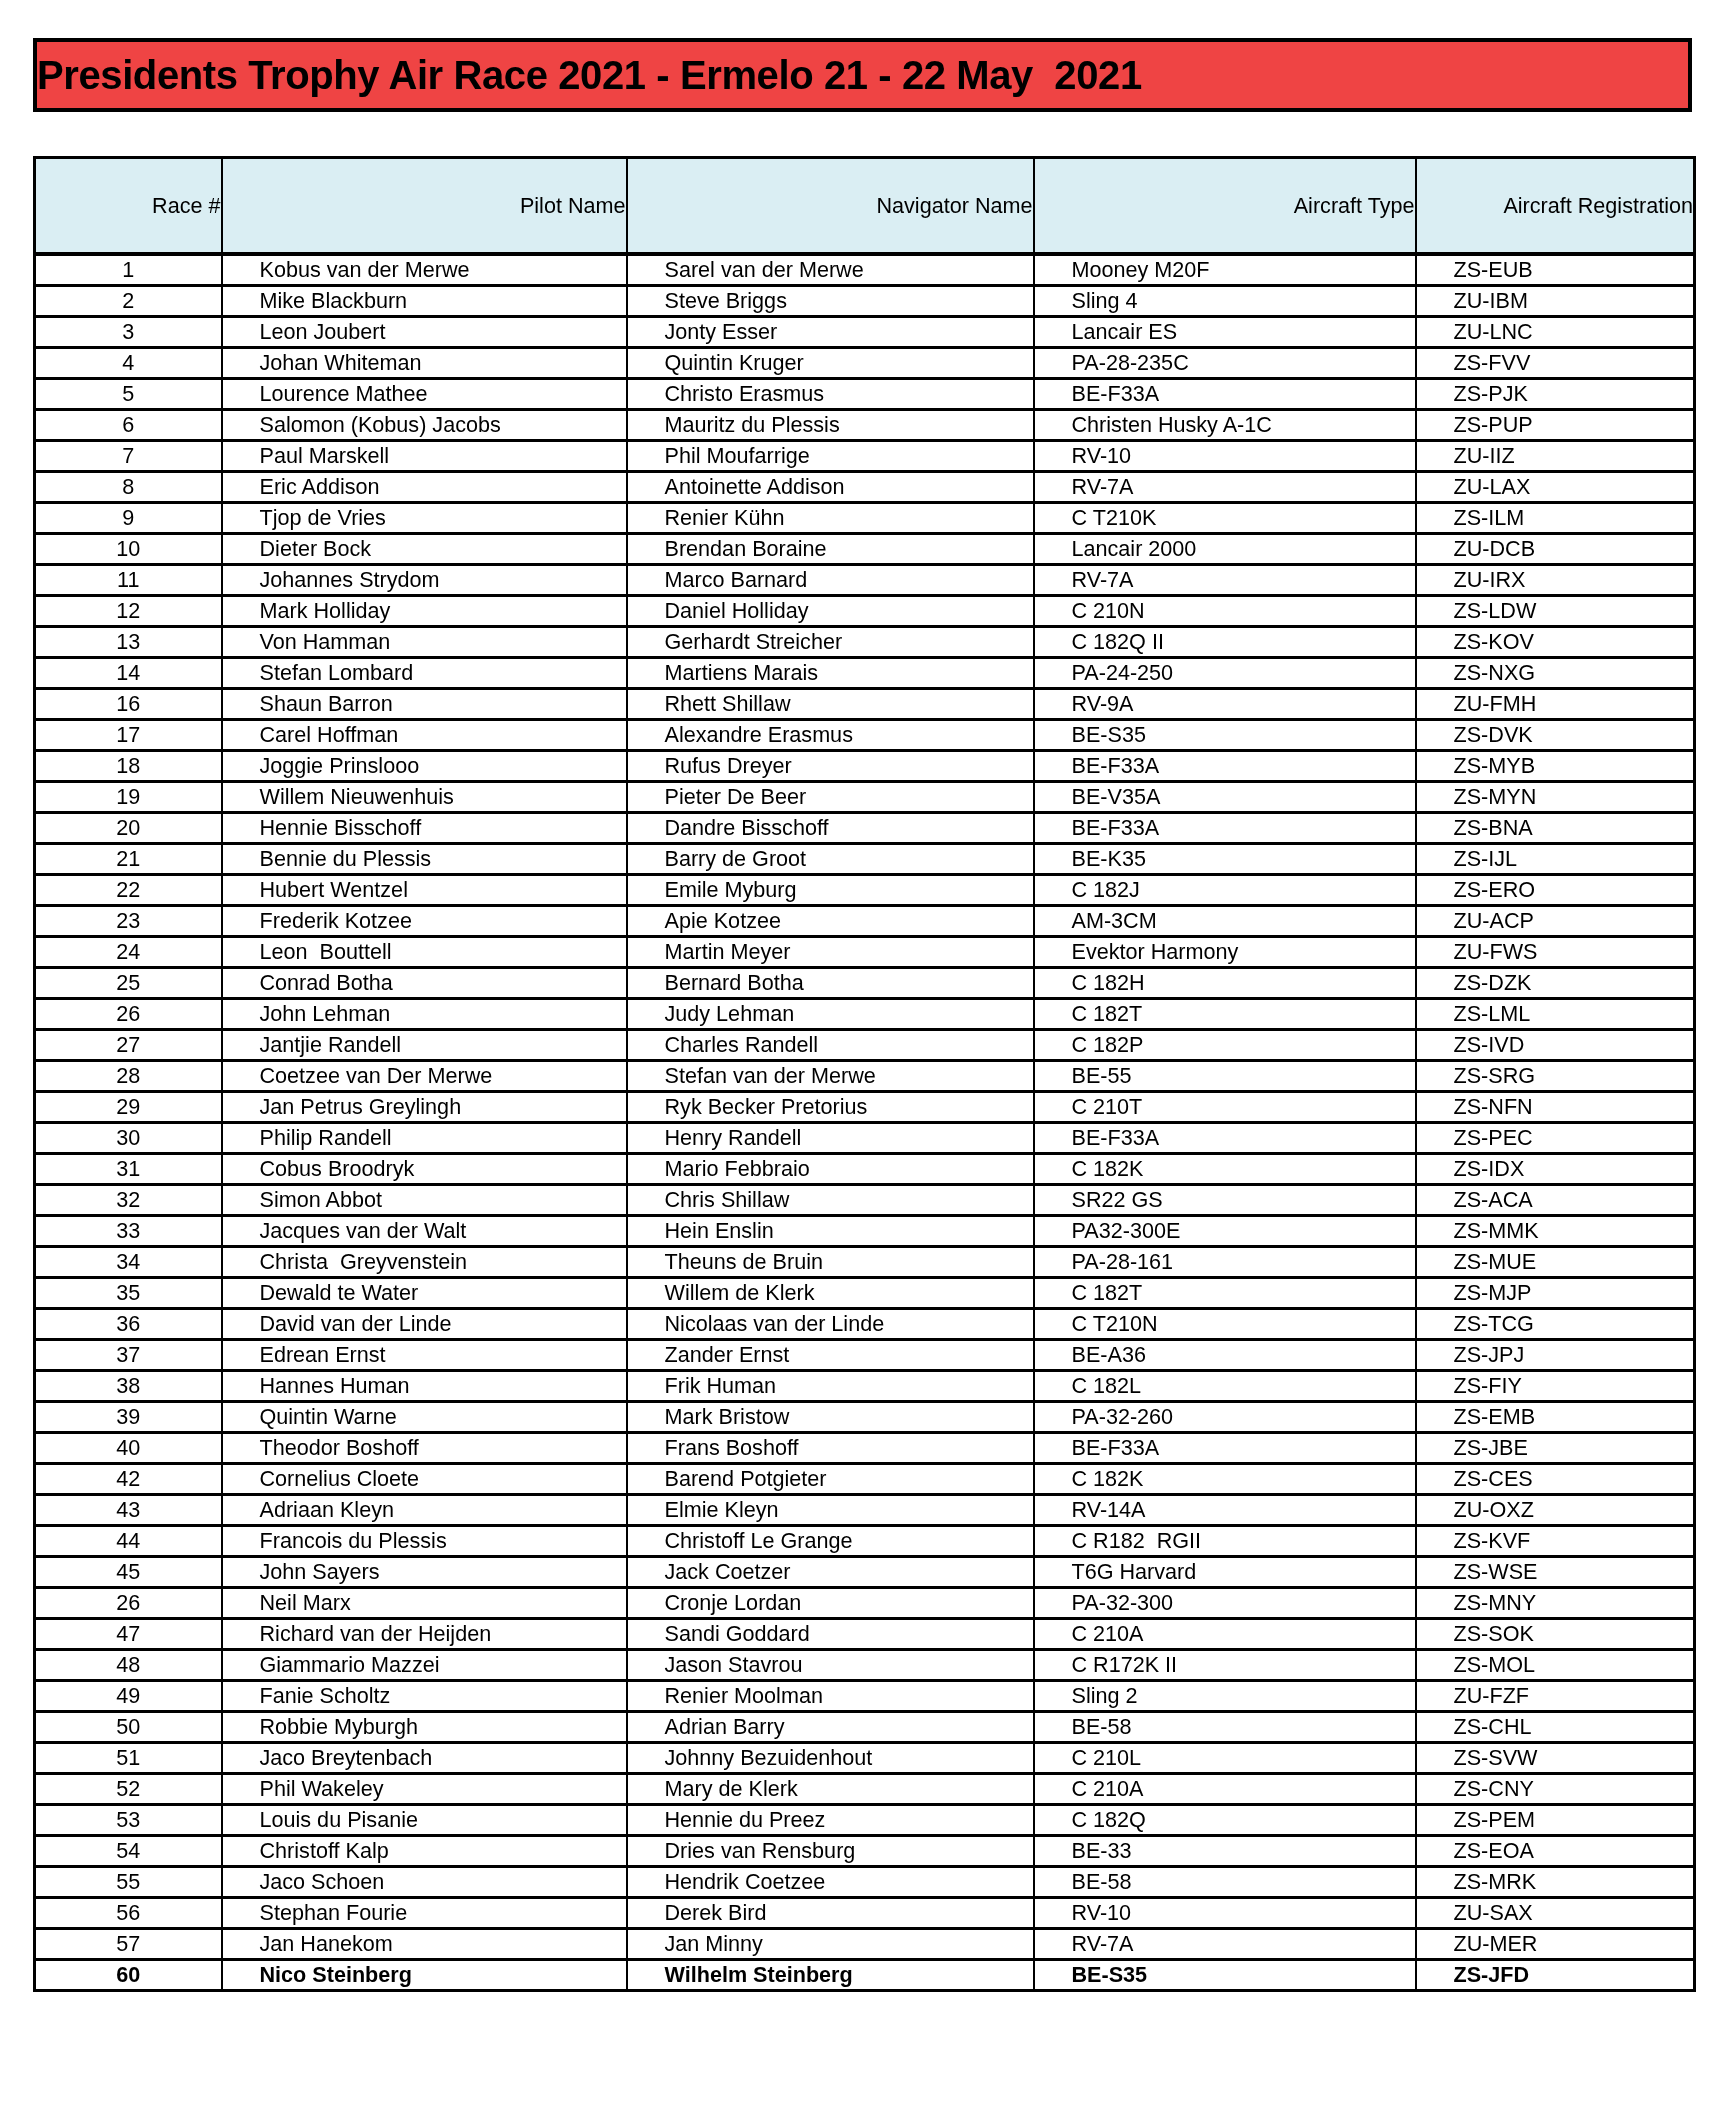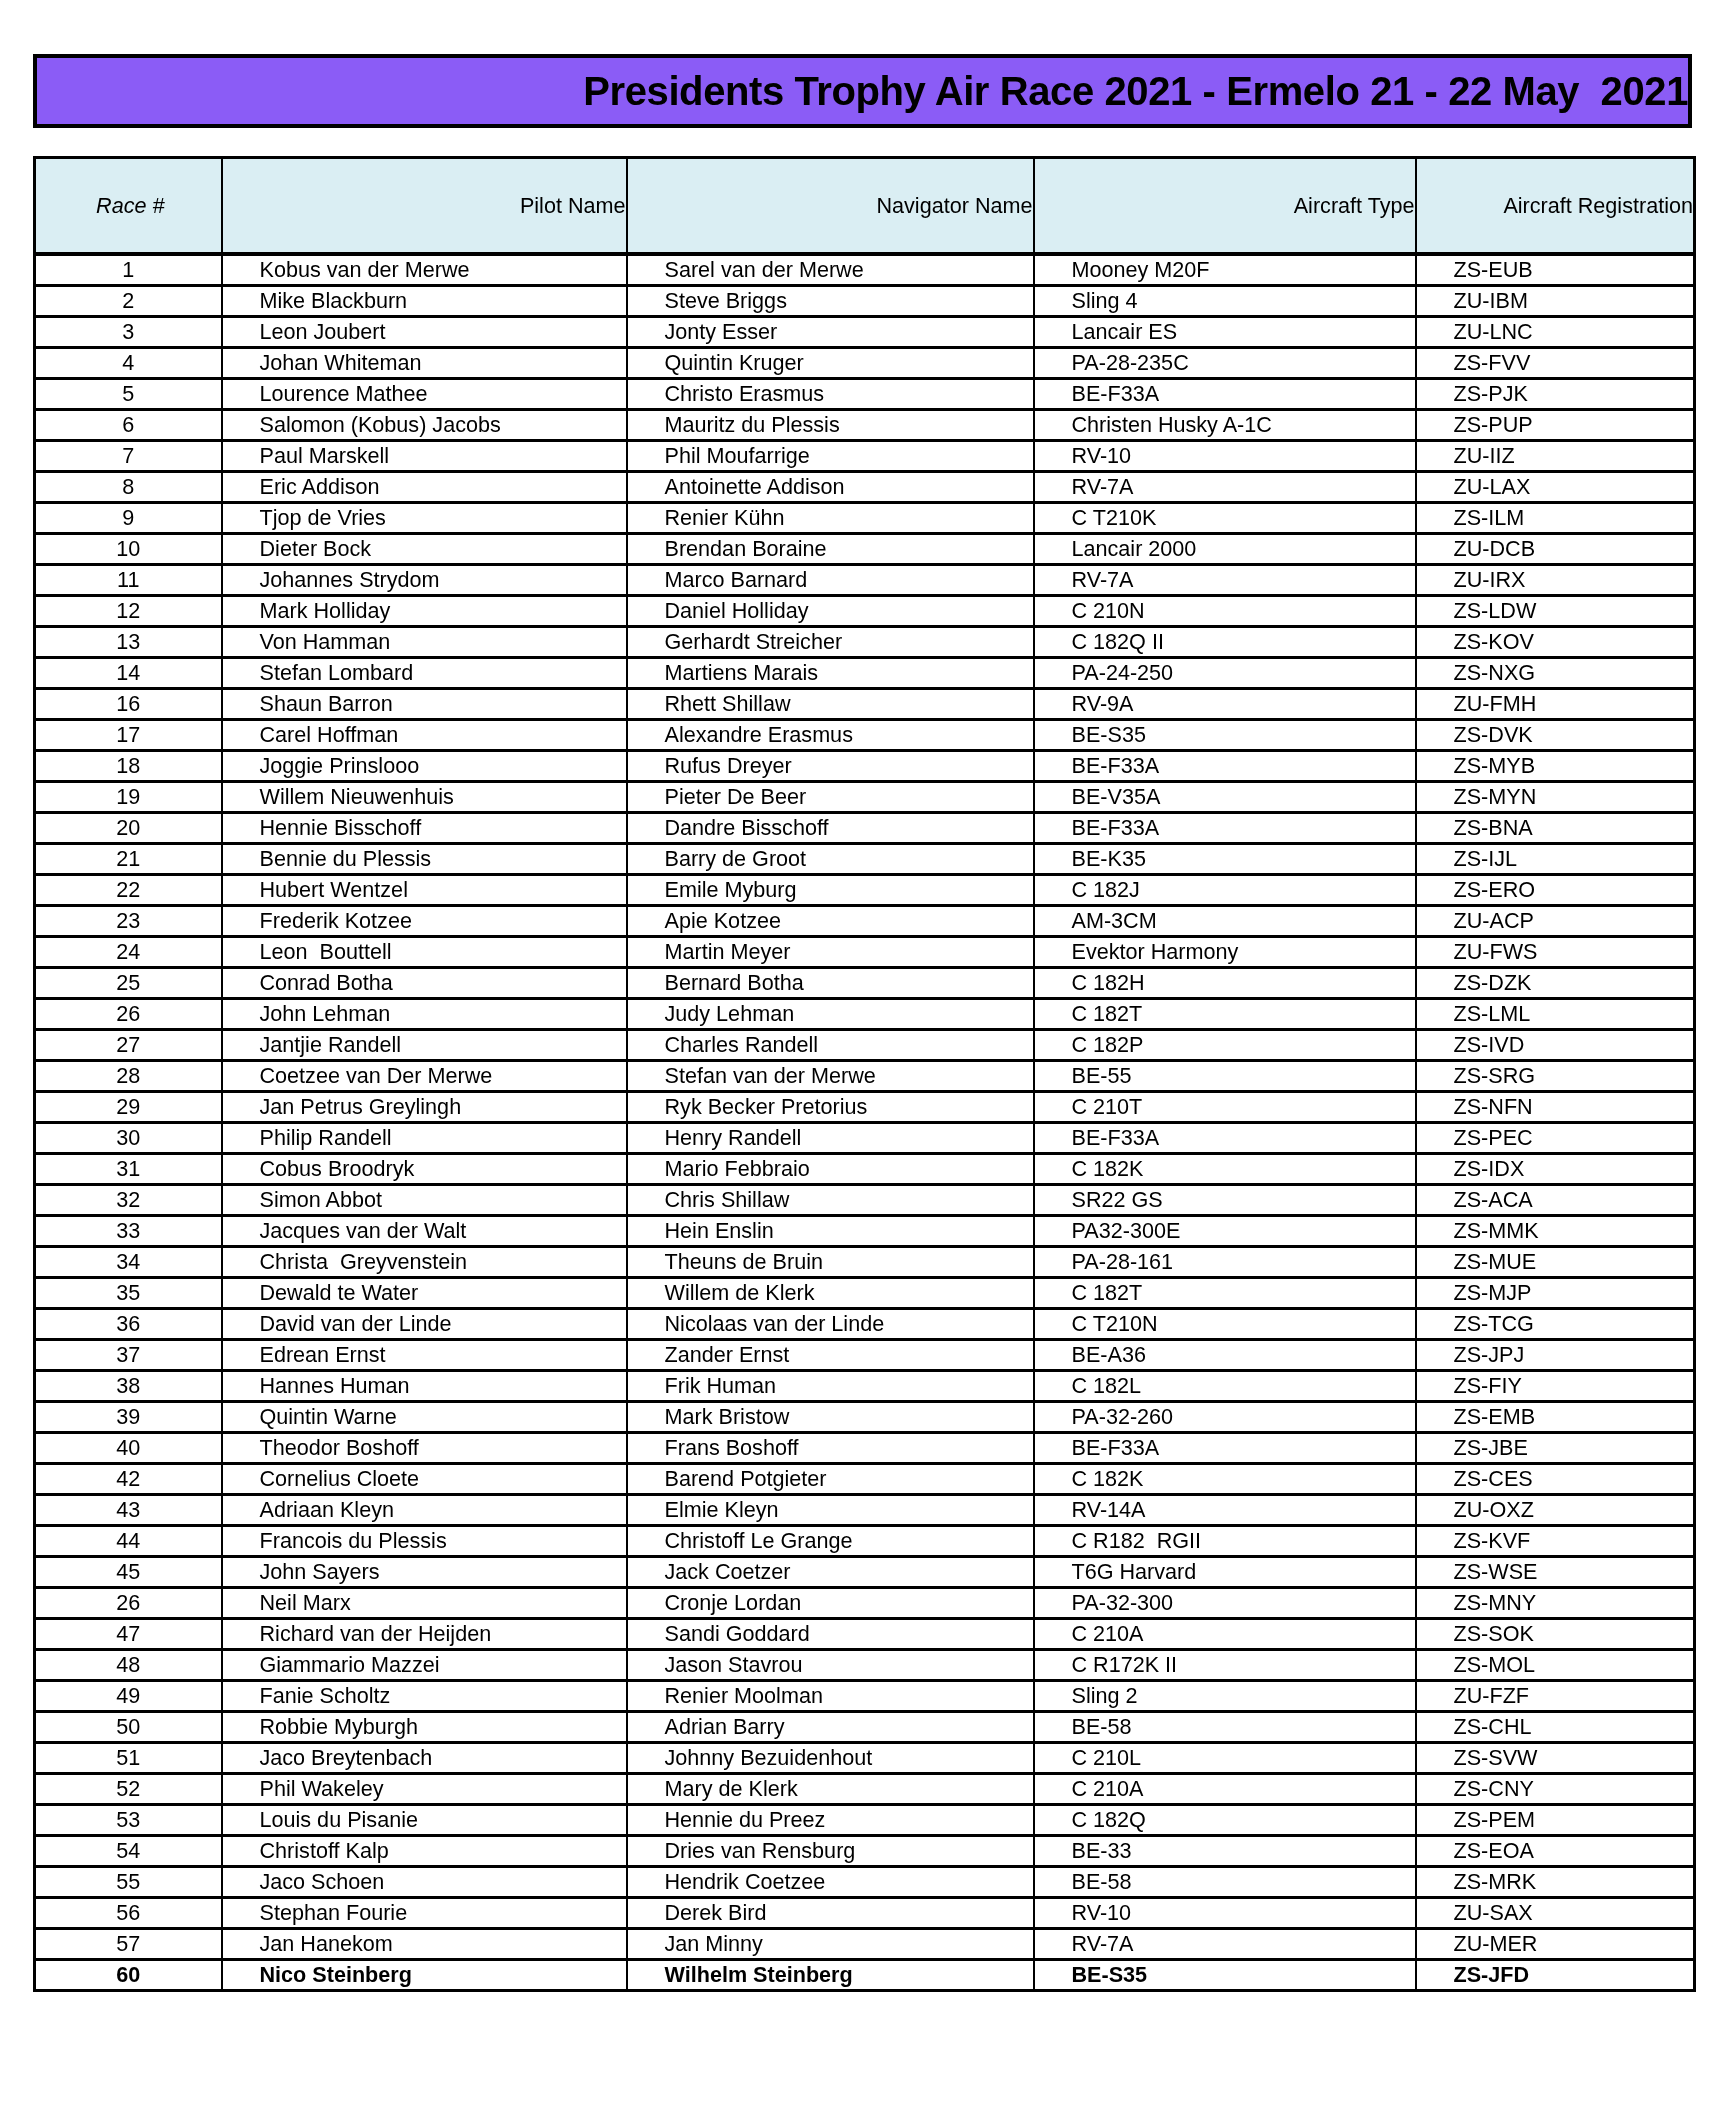--- a/index.html
+++ b/index.html
@@ -1,37 +1,37 @@
 <!DOCTYPE html>
 <html style="font-size:13.3px"><head>
 <meta charset="utf-8">
 <style>
   html, body { margin:0; padding:0; background:#ffffff; }
   body { width:1729px; height:2113px; position:relative; overflow:hidden;
          font-family:"Liberation Sans", "DejaVu Sans", sans-serif; color:#000; }
   .title-box {
-    position:absolute; left:33px; top:54px; width:1651px; height:66px;
-    background:#8b5cf6; border:4.2px solid #000;
-    display:flex; align-items:center; justify-content:flex-end;
+    position:absolute; left:33px; top:38px; width:1651px; height:66px;
+    background:#ef4444; border:4.2px solid #000;
+    display:flex; align-items:center; justify-content:flex-start;
   }
   .title-text { font-weight:bold; font-size:40px; letter-spacing:-0.4px; white-space:pre; }
   table.roster {
     position:absolute; left:33px; top:156px; width:1660px;
     border-collapse:collapse; table-layout:fixed;
     border:3.3px solid #000;
   }
   table.roster th, table.roster td {
     border-left:2.5px solid #000; border-right:2.5px solid #000;
     padding:0; font-size:21.6px; white-space:pre; overflow:hidden;
   }
   table.roster thead th {
     background:#daeef3; height:93px; font-weight:normal; text-align:right;
     border-bottom:4.2px solid #000; vertical-align:middle; padding-left:37px;
   }
-  table.roster thead th.col-num { text-align:center; padding-left:4px;font-style:italic; }
+  table.roster thead th.col-num { padding-left:4px; }
   table.roster tbody td {
     height:28px; border-bottom:3.3px solid #000; padding-left:37px; line-height:28px;
   }
   table.roster tbody td.col-num { text-align:center; padding-left:0; }
   table.roster tbody tr:last-child td { border-bottom:3.3px solid #000;font-weight:bold; }
 </style>
 </head>
 <body>
 
 <div class="title-box">

